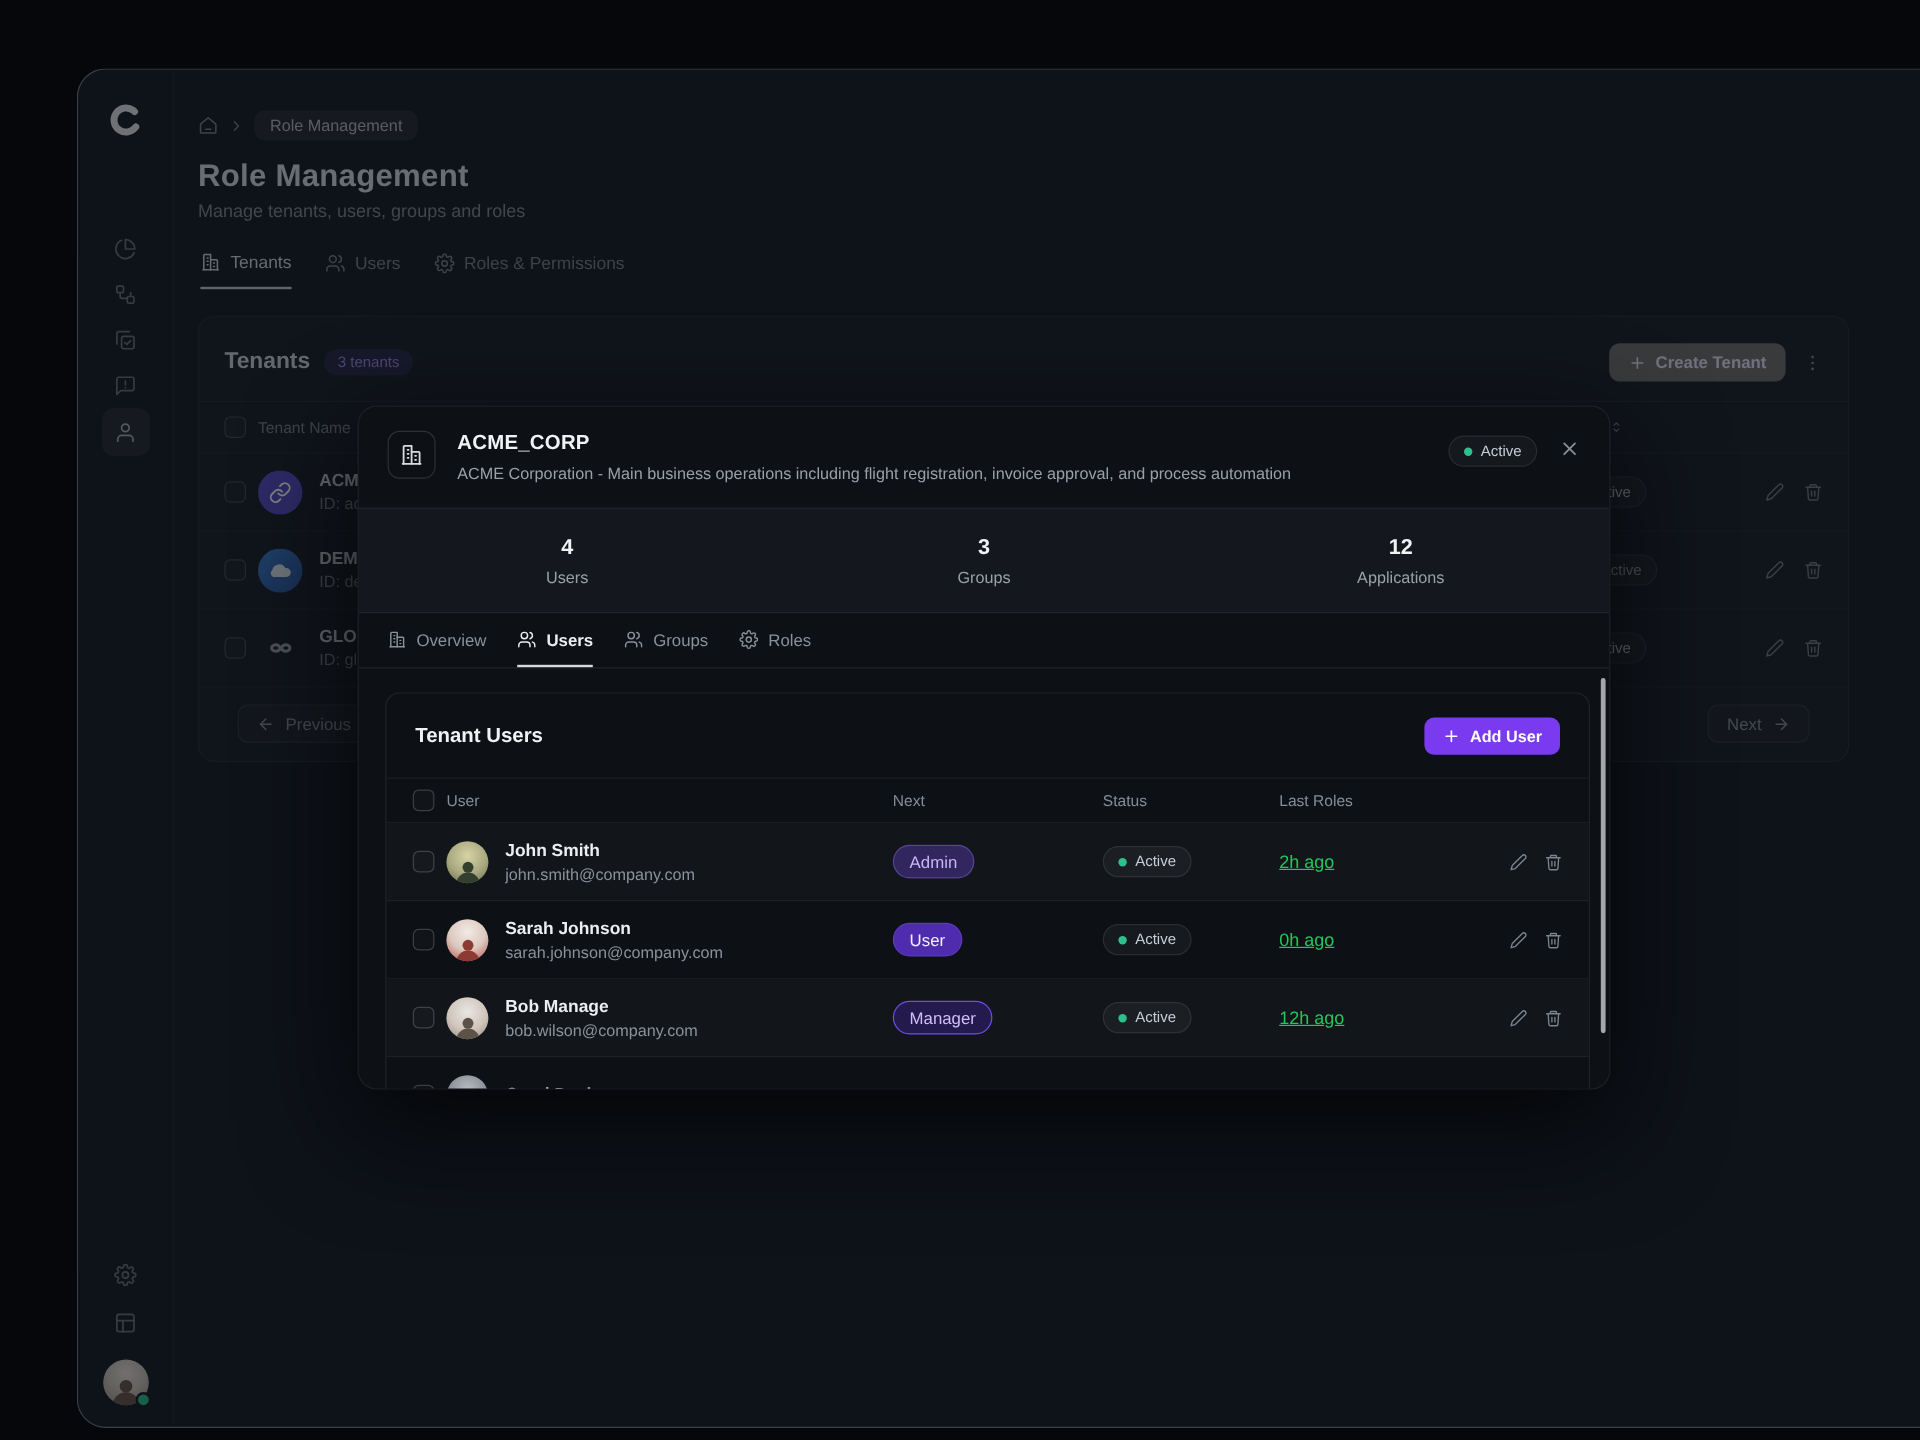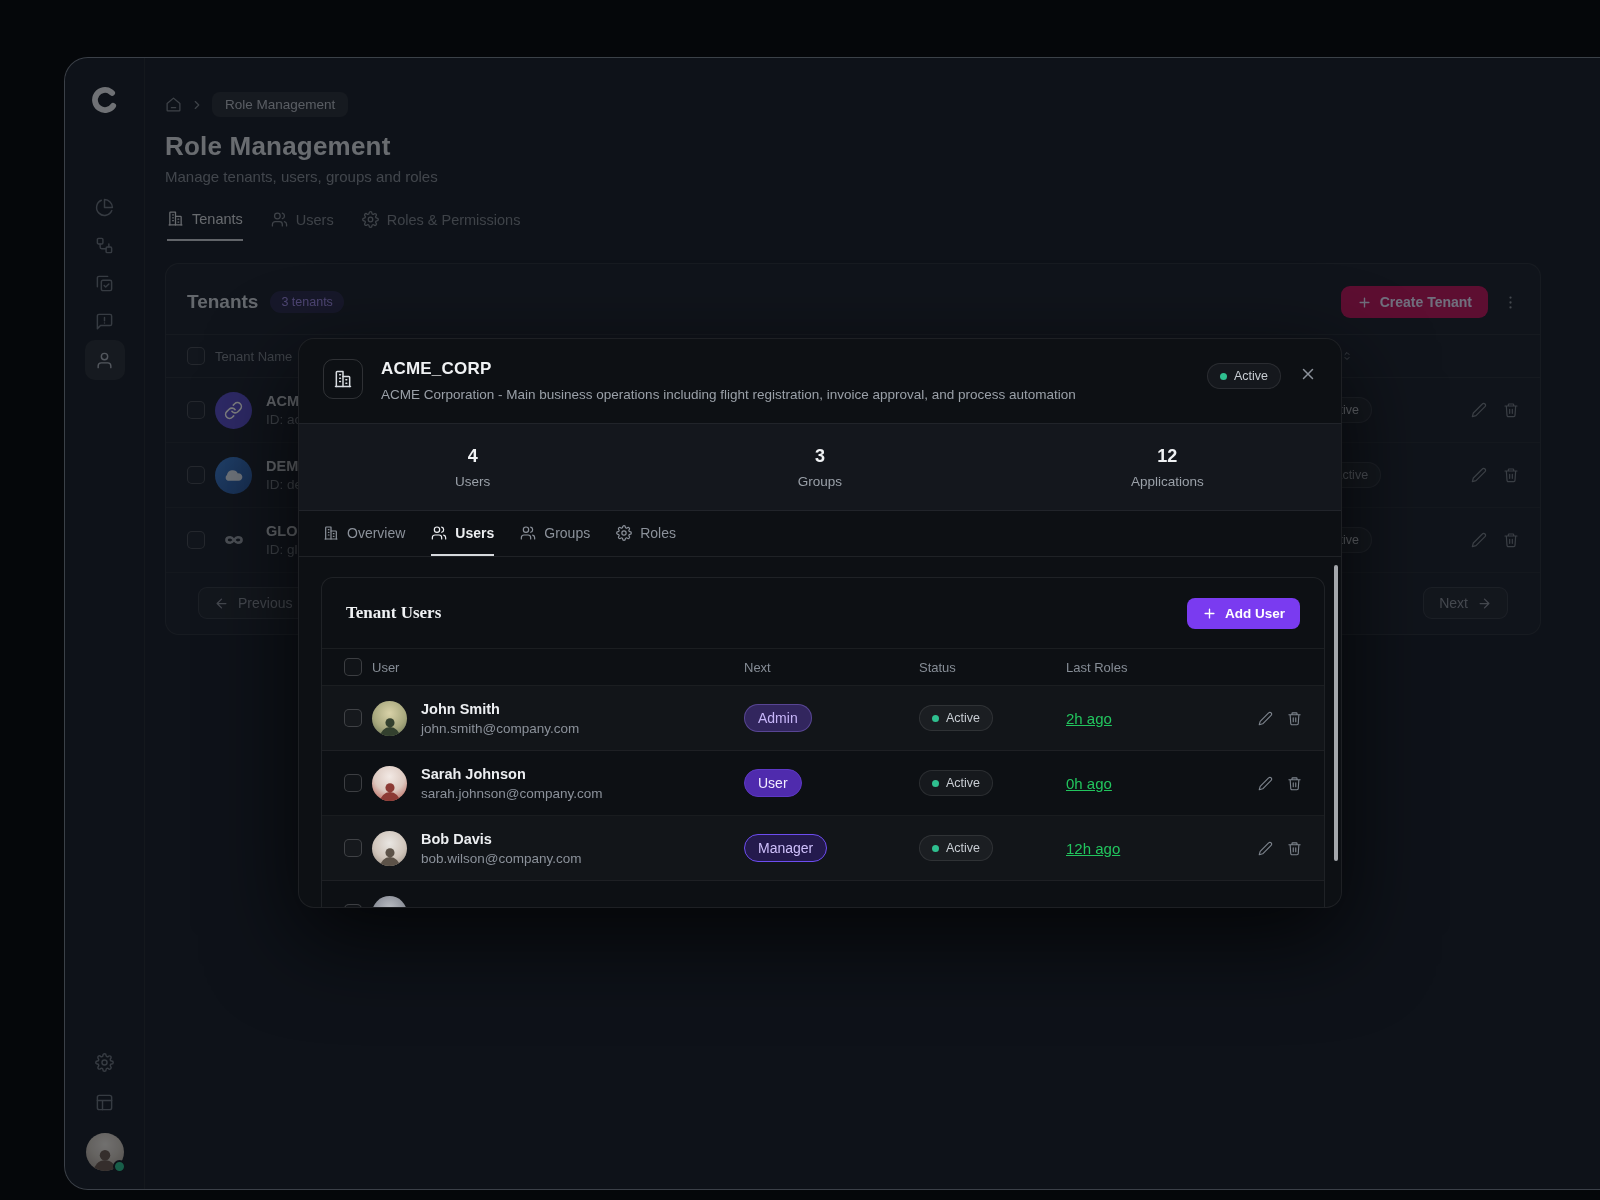--- a/index.html
+++ b/index.html
@@ -40,21 +40,21 @@
   .main-tab { display:flex; align-items:center; gap:8px; font-size:14.5px; color:#7d848d; padding-bottom:12px; cursor:pointer; }
   .main-tab.active { color:#d3d7dc; border-bottom:2px solid #c6cbd2; }
 
   
   .panel { position:absolute; left:20px; top:205px; width:1376px; height:372px;
     background:#1e242e; border:1px solid rgba(255,255,255,.07); border-radius:14px; }
   .panel-header { display:flex; align-items:center; padding:22px 21px 16px 21px; }
   .panel-title { font-size:19px; font-weight:bold; color:#ced3d9; }
   .count-badge { margin-left:12px; background:rgba(124,92,250,.16); color:#9d8ae4; font-size:12.5px; padding:4px 11px; border-radius:999px; }
   .panel-header .grow { flex:1; }
-  .btn-create { display:flex; align-items:center; gap:8px; background:#be185d; color:#e7e2fb;
+  .btn-create { display:flex; align-items:center; gap:8px; background:#737373; color:#e7e2fb;
     font-size:14px; font-weight:bold; border:none; border-radius:9px; padding:8px 16px; cursor:pointer; }
   .kebab { margin-left:14px; color:#8a9099; cursor:pointer; display:flex; align-items:center; }
 
   .t-head { display:grid; grid-template-columns:28px 1fr 150px 92px; align-items:center;
     padding:0 21px; height:44px; border-top:1px solid rgba(255,255,255,.06); border-bottom:1px solid rgba(255,255,255,.06);
     color:#7d848d; font-size:13px; }
   .t-row { display:grid; grid-template-columns:28px 1fr 150px 92px; align-items:center; padding:0 21px; height:65px;
     border-bottom:1px solid rgba(255,255,255,.04); }
   .checkbox { width:18px; height:18px; border:1.5px solid rgba(255,255,255,.18); border-radius:5px; background:rgba(255,255,255,.02); cursor:pointer; }
   .t-user { display:flex; align-items:center; gap:14px; overflow:hidden; }
@@ -94,21 +94,21 @@
   .m-stat-value { font-size:18px; font-weight:bold; color:#f0f2f4; }
   .m-stat-label { font-size:13.5px; color:#9aa0a8; }
 
   .m-tabs { display:flex; gap:26px; padding:0 24px; height:46px; align-items:stretch; border-bottom:1px solid rgba(255,255,255,.08); }
   .m-tab { display:flex; align-items:center; gap:8px; font-size:14px; color:#8b919a; cursor:pointer; border-bottom:2px solid transparent; }
   .m-tab.active { color:#eceef1; font-weight:bold; border-bottom-color:#d6d9dd; }
 
   .m-content { position:relative; padding:20px 22px; }
   .card { border:1px solid rgba(255,255,255,.08); border-radius:12px; background:#0d1014; width:1004px; height:420px; overflow:hidden; }
   .card-header { display:flex; align-items:center; padding:18px 24px; height:70px; }
-  .card-title { font-size:17px; font-weight:bold; color:#f0f2f4;font-family:Liberation Serif, serif; }
+  .card-title { font-size:17px; font-weight:bold; color:#f0f2f4; }
   .card-header .grow { flex:1; }
   .btn-add { display:flex; align-items:center; gap:8px; background:#7a3bf0; color:#ffffff;
     font-size:13.5px; font-weight:bold; border:none; border-radius:8px; padding:8px 15px; cursor:pointer; }
 
   .u-head { display:grid; grid-template-columns:28px 372px 175px 147px 1fr 64px; align-items:center;
     padding:0 22px; height:38px; border-top:1px solid rgba(255,255,255,.06); border-bottom:1px solid rgba(255,255,255,.06);
     color:#868d96; font-size:13px; }
   .u-row { display:grid; grid-template-columns:28px 372px 175px 147px 1fr 64px; align-items:center;
     padding:0 22px; height:65px; border-bottom:1px solid rgba(255,255,255,.05); }
   .u-row:nth-child(odd) { background:rgba(255,255,255,.022); }
@@ -577,21 +577,21 @@
         <div class="u-row">
           <div class="checkbox"></div>
           <div class="u-user">
             <div class="u-avatar av-bob">
                 <svg class="silhouette" width="26" height="26" viewBox="0 0 24 24" fill="currentColor">
                   <circle cx="12" cy="9" r="4.2"></circle>
                   <path d="M3 22a9 9 0 0 1 18 0z"></path>
                 </svg>
               </div>
             <div>
-              <div class="u-name">Bob Davis</div>
+              <div class="u-name">Bob Manage</div>
               <div class="u-email">bob.wilson@company.com</div>
             </div>
           </div>
           <div><span class="role-pill role-manager">Manager</span></div>
           <div><span class="status-pill">
                 <span class="dot"></span>
                 <span>Active</span>
               </span></div>
           <div class="login-cell">12h ago</div>
           <div class="u-actions">

